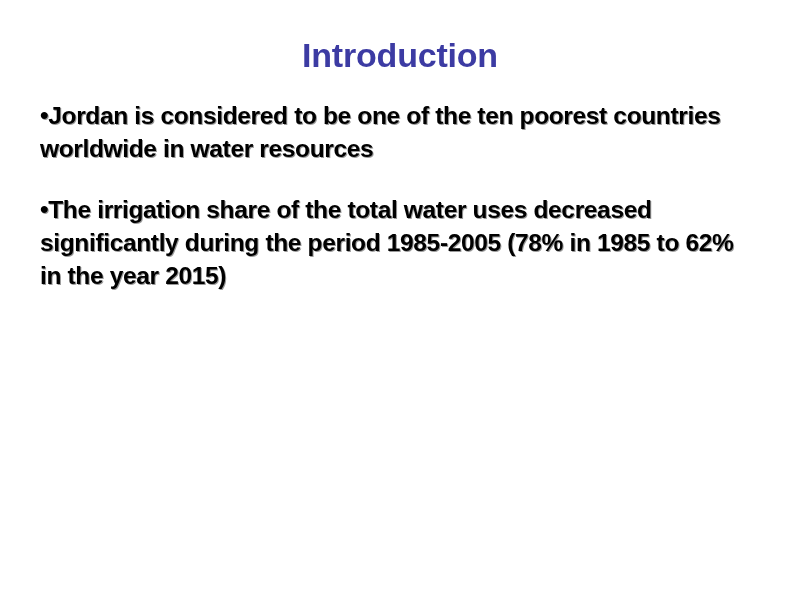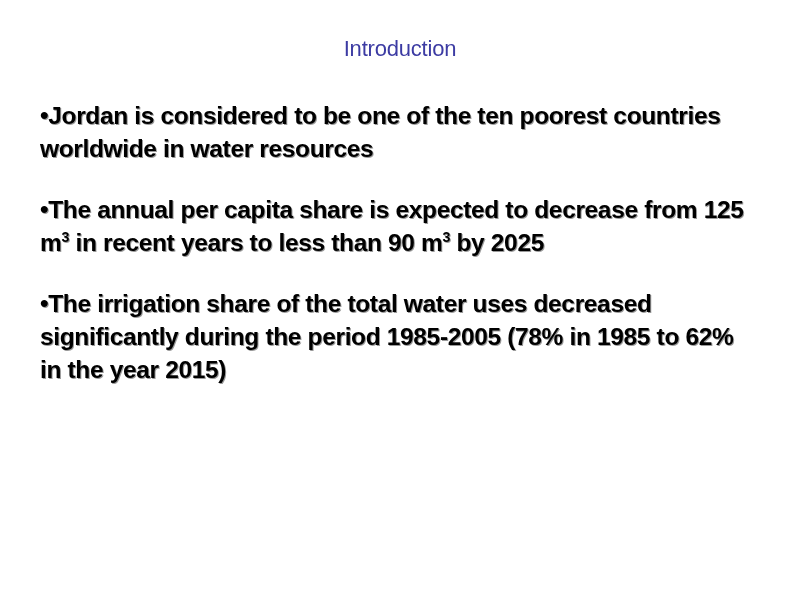--- a/index.html
+++ b/index.html
@@ -24,22 +24,22 @@
   }
 
   
   .slide-title {
     position: absolute;
     left: 0;
     right: 0;
     top: 37px;
     text-align: center;
     font-family: "Liberation Sans", sans-serif;
-    font-size: 22px;
-    font-weight: normal;
+    font-size: 34px;
+    font-weight: bold;
     color: #3c3ba3;
     letter-spacing: -0.2px;
     line-height: 1.1;
     white-space: nowrap;
   }
 
   
   .body-block {
     position: absolute;
     left: 40px;
@@ -81,22 +81,19 @@
 <div class="slide">
 
   <div class="slide-title">Introduction</div>
 
   <div class="body-block">
 
     <p class="bullet-para">
       <span class="bullet-dot">•</span><span>Jordan is considered to be one of the ten poorest countries worldwide in water resources</span>
     </p>
 
-    <p class="bullet-para">
-      <span class="bullet-dot">•</span><span>The annual per capita share is expected to decrease from 125 m</span><sup class="cube">3</sup><span> in recent years to less than 90 m</span><sup class="cube">3</sup><span> by 2025</span>
-    </p>
 
     <p class="bullet-para">
       <span class="bullet-dot">•</span><span>The irrigation share of the total water uses decreased significantly during the period 1985-2005 (78% in 1985 to 62% in the year 2015)</span>
     </p>
 
   </div>
 </div>
 
 </body></html>

